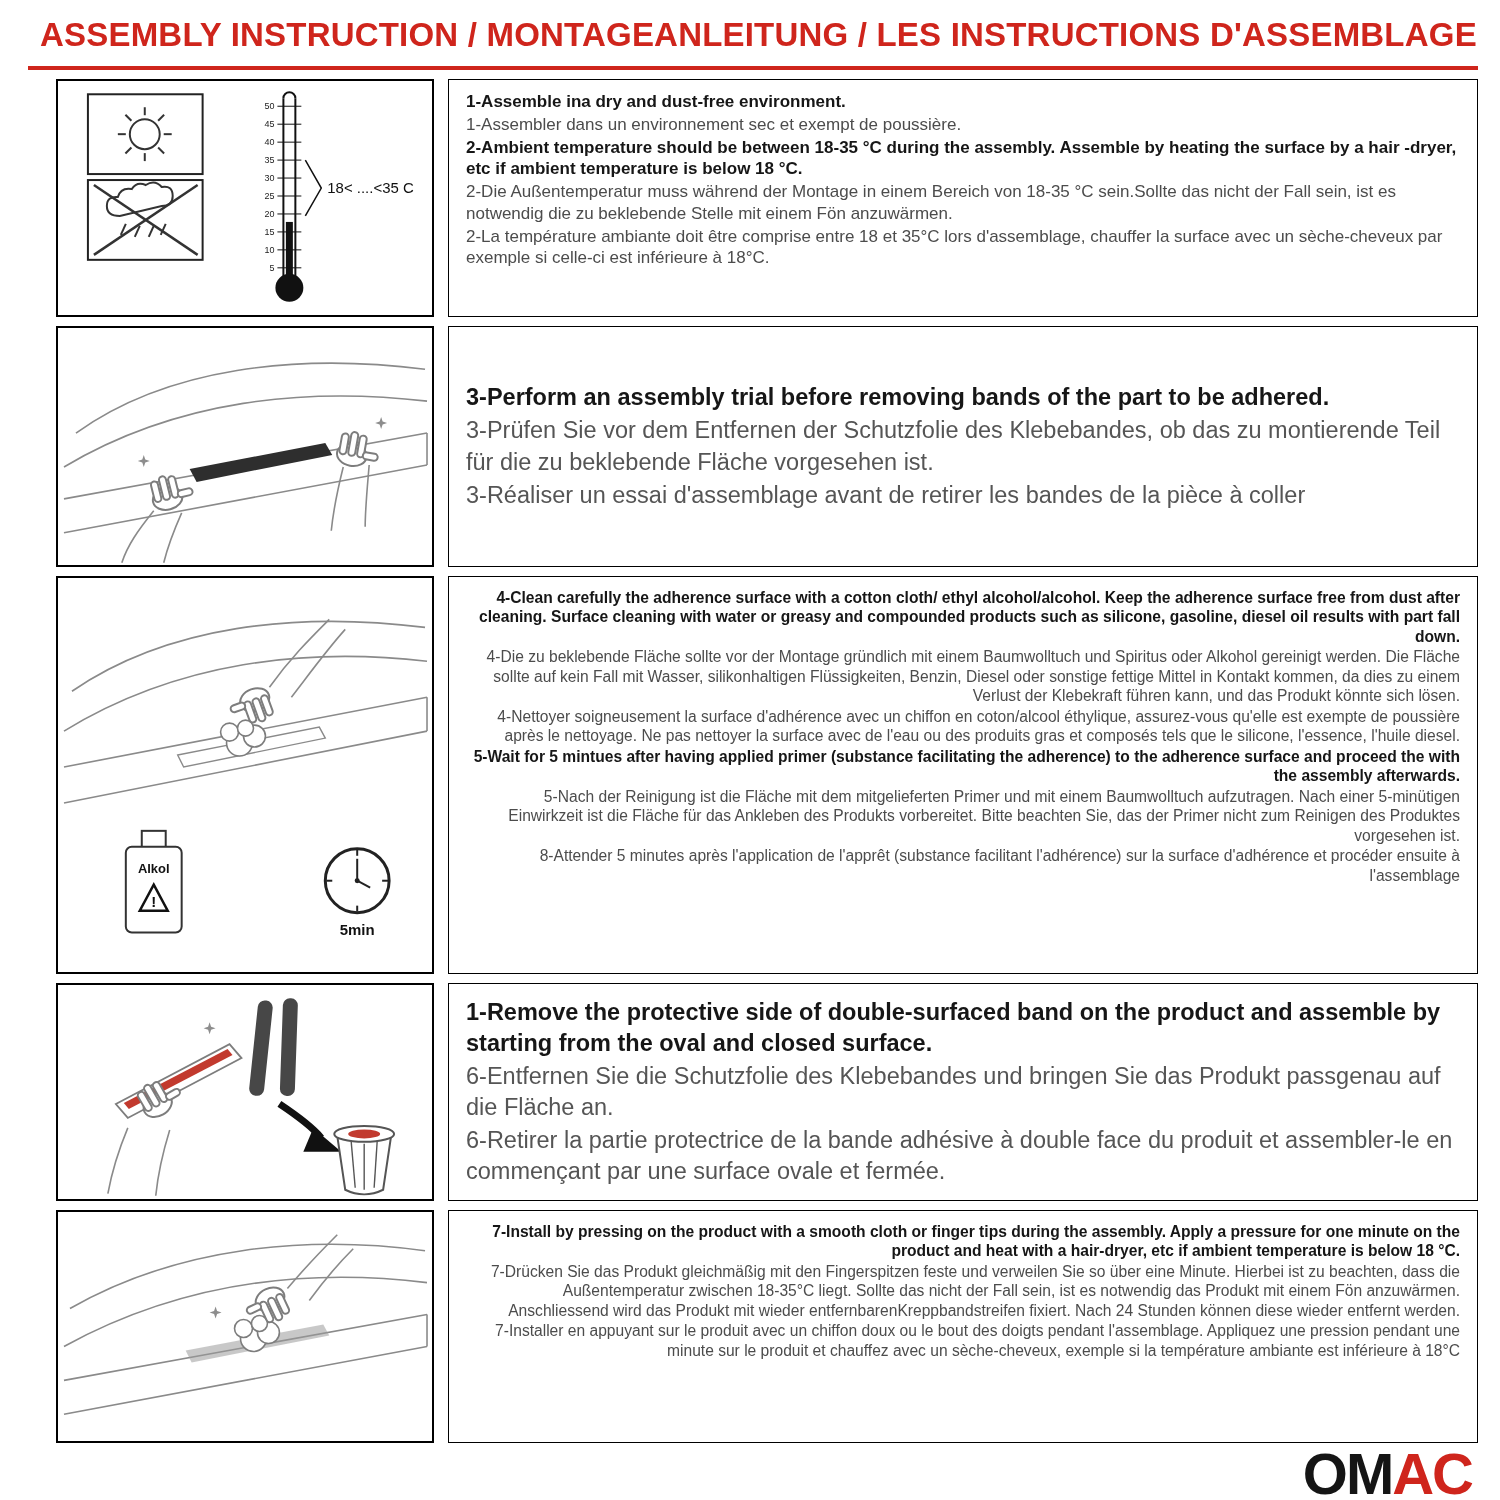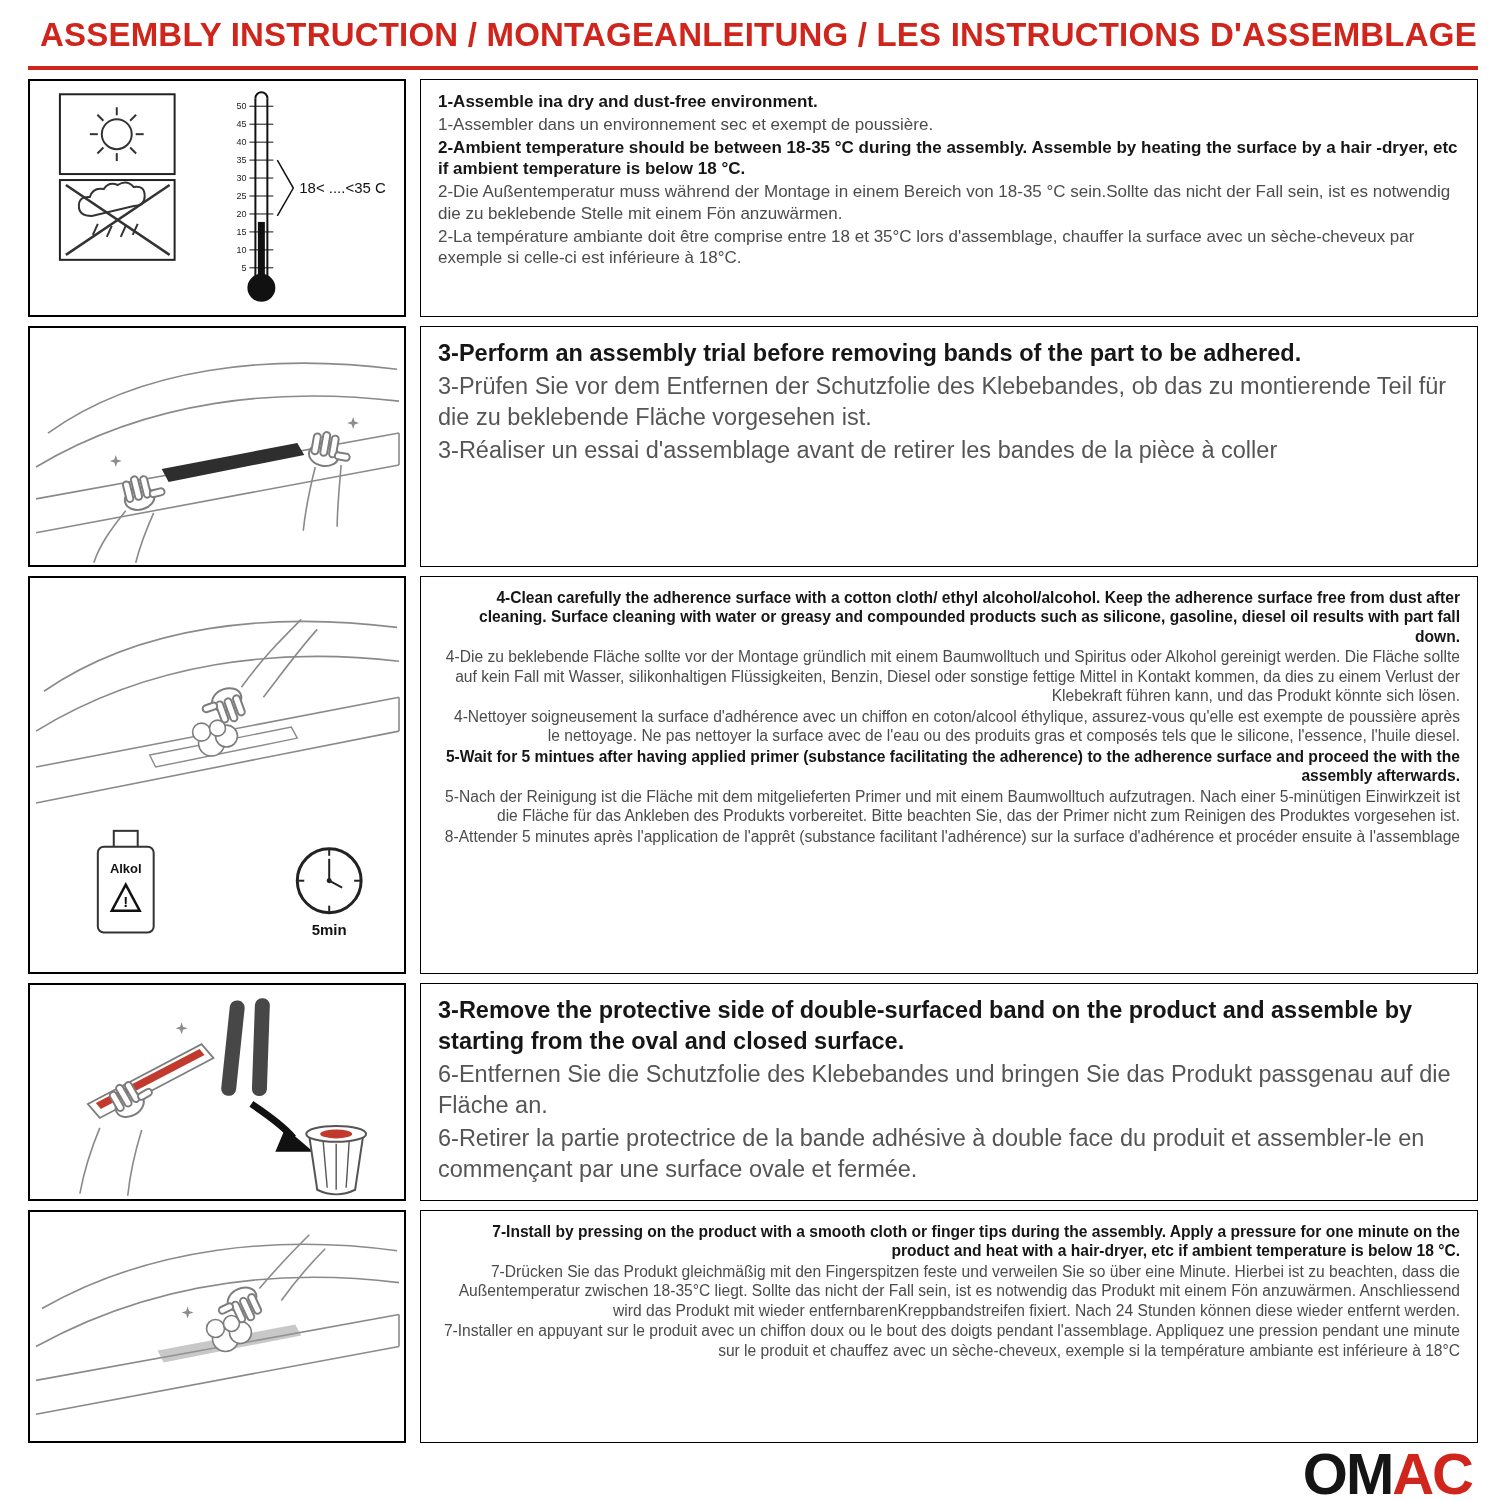--- a/index.html
+++ b/index.html
@@ -21,29 +21,30 @@
   .title-rule { height:4px; background:var(--accent,#cf251c); margin-bottom:4px; }
 
   
   .row { display:flex; gap:14px; margin-top:9px; }
   .rh1{height:238px} .rh2{height:241px} .rh3{height:398px} .rh4{height:218px} .rh5{height:233px}
   .illus {
     flex:none; width:378px; height:100%;
     border:2px solid #000; background:#fff;
     display:flex; align-items:flex-end; justify-content:center;
     overflow:hidden;
+    margin-left:28px;
   }
   .illus svg { width:100%; height:100%; }
   .textbox {
     flex:1; height:100%;
     border:1.5px solid #000; background:#fff;
     padding:10px 16px; overflow:hidden;
     color:#4c4c4c;
   }
-  .textbox.center { display:flex; flex-direction:column; justify-content:flex-start; }
+  .textbox.center { display:flex; flex-direction:column; justify-content:center; }
   .textbox p { margin:1px; }
   p.b { color:#161616; font-weight:bold; }
   .gap { margin-top:17px; }
   .fs-md { font-size:17px;   line-height:1.28; }
   .fs-lg { font-size:23.5px; line-height:1.32; color:#555; }
   .fs-sm { font-size:15.6px; line-height:1.25;text-align:right; }
 
   
   footer { display:flex; justify-content:flex-end; margin-top:2px; padding-right:6px; }
   .logo { font-size:58px; font-weight:bold; letter-spacing:-2px; line-height:1; }
@@ -257,21 +258,21 @@
               <line x1="-12" y1="-4" x2="-8" y2="42"></line>
                 <line x1="1" y1="-2" x2="1" y2="44"></line>
                 <line x1="14" y1="-4" x2="11" y2="42"></line>
             </g>
             <ellipse cx="1" cy="-12" rx="30" ry="8" fill="#fff" stroke="#555" stroke-width="2"></ellipse>
             <ellipse cx="1" cy="-12" rx="16" ry="4.5" fill="#c23a2e"></ellipse>
           </g>
         </svg>
       </div>
       <div class="textbox fs-lg center">
-        <p class="b">3-Remove the protective side of double-surfaced band on the product and assemble by starting from the oval and closed surface.</p>
+        <p class="b">1-Remove the protective side of double-surfaced band on the product and assemble by starting from the oval and closed surface.</p>
         <p>6-Entfernen Sie die Schutzfolie des Klebebandes und bringen Sie das Produkt passgenau auf die Fläche an.</p>
         <p>6-Retirer la partie protectrice de la bande adhésive à double face du produit et assembler-le en commençant par une surface ovale et fermée.</p>
       </div>
     </section>
 
     <section class="row rh5">
       <div class="illus">
         <svg viewBox="0 0 375 228" preserveAspectRatio="xMidYMid meet">
           <g fill="none" stroke="#8a8a8a" stroke-width="1.6">
             <path d="M12,96 C120,34 250,22 368,38"></path>

